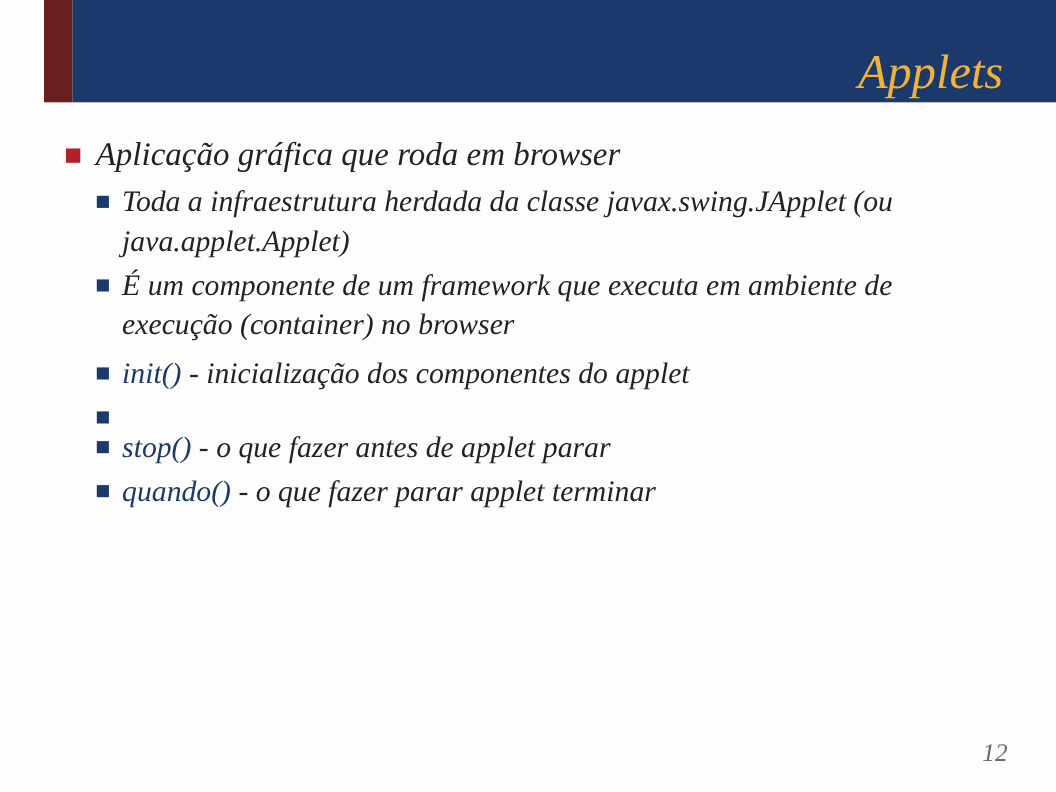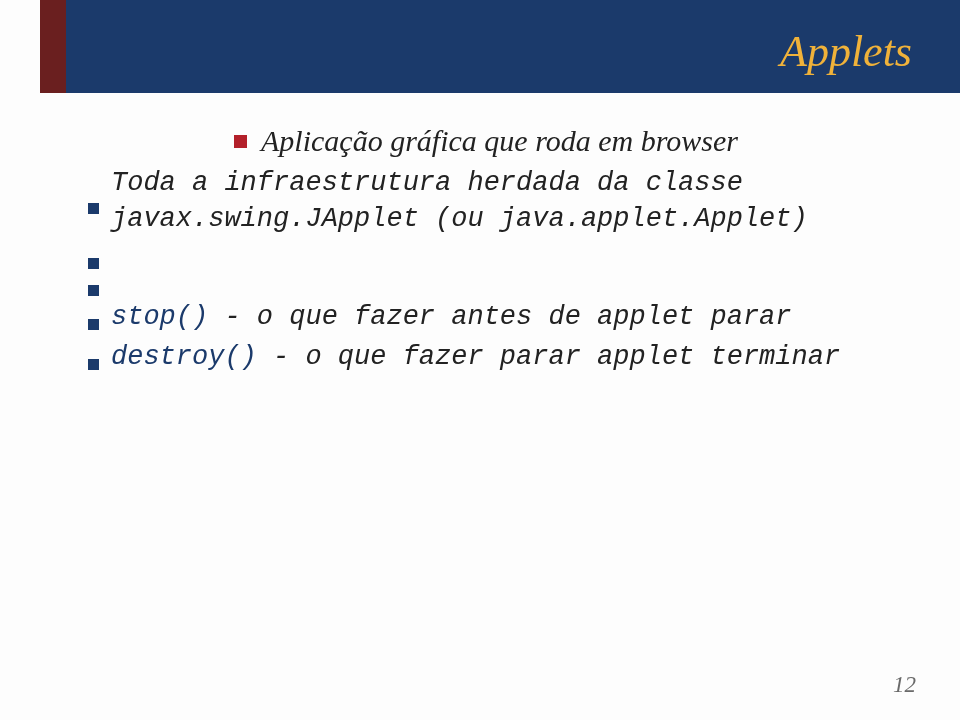--- a/index.html
+++ b/index.html
@@ -17,48 +17,48 @@
   .title-band {
     position: absolute;
     left: 66px;
     top: 0;
     right: 0;
     height: 93px;
     background: #1b3a6b;
   }
   .page-title {
     position: absolute;
-    top: 26px;
+    top: 40px;
     right: 48px;
     font-size: 44px;
     font-style: italic;
     color: #f0b23a;
     font-weight: 500;
   }
 
   .content {
     position: absolute;
     top: 122px;
     left: 60px;
     right: 48px;
   }
 
   ul.lvl1 { list-style: none; }
   ul.lvl1 > li { margin-bottom: 8px; }
-  ul.lvl1 > li > .row { display: flex; align-items: flex-start; justify-content: center; }
+  ul.lvl1 > li > .row { display: flex; align-items: flex-start; }
   ul.lvl1 > li > .row > .sq {
     width: 13px; height: 13px; background: #b3202a;
     flex: 0 0 13px; margin-top: 13px; margin-right: 14px;
   }
   ul.lvl1 > li > .row > .txt {
     font-size: 30px; font-style: italic; color: #222; line-height: 1.28;
   }
 
   ul.lvl2 { list-style: none; margin-top: 6px; }
-  ul.lvl2 > li { display: flex; align-items: center; margin-bottom: 4px; font-family: Liberation Mono, monospace; }
+  ul.lvl2 > li { display: flex; align-items: flex-start; margin-bottom: 4px; }
   ul.lvl2 > li > .sq {
     width: 11px; height: 11px; background: #1b3a6b;
     flex: 0 0 11px; margin-top: 12px; margin-right: 12px; margin-left: 28px;
   }
   ul.lvl2 > li > .txt {
     font-size: 27px; font-style: italic; color: #222; line-height: 1.33;
   }
   ul.lvl2 > li > .txt .method {
     color: #1b3a6b; font-weight: 500;
   }
@@ -84,41 +84,48 @@
     <li>
       <div class="row">
         <span class="sq"></span>
         <span class="txt">Aplicação gráfica que roda em browser</span>
       </div>
       <ul class="lvl2">
         <li>
           <span class="sq"></span>
           <span class="txt">Toda a infraestrutura herdada da classe javax.swing.JApplet (ou java.applet.Applet)</span>
         </li>
+        <li>
+          <span class="sq"></span>
+          <span class="txt">É um componente de um framework que executa em ambiente de execução (container) no browser</span>
+        </li>
       </ul>
     </li>
 
     <li>
       <ul class="lvl2">
         <li>
           <span class="sq"></span>
+          <span class="txt">
+            <span class="method">init()</span><span> - inicialização dos componentes do applet</span>
+          </span>
         </li>
         <li>
           <span class="sq"></span>
         </li>
         <li>
           <span class="sq"></span>
           <span class="txt">
             <span class="method">stop()</span><span> - o que fazer antes de applet parar</span>
           </span>
         </li>
         <li>
           <span class="sq"></span>
           <span class="txt">
-            <span class="method">destroy()</span><span> - o que fazer parar applet terminar</span>
+            <span class="method">quando()</span><span> - o que fazer parar applet terminar</span>
           </span>
         </li>
       </ul>
     </li>
   </ul>
 </div>
 
 <div class="page-num">12</div>
 
 </body></html>

